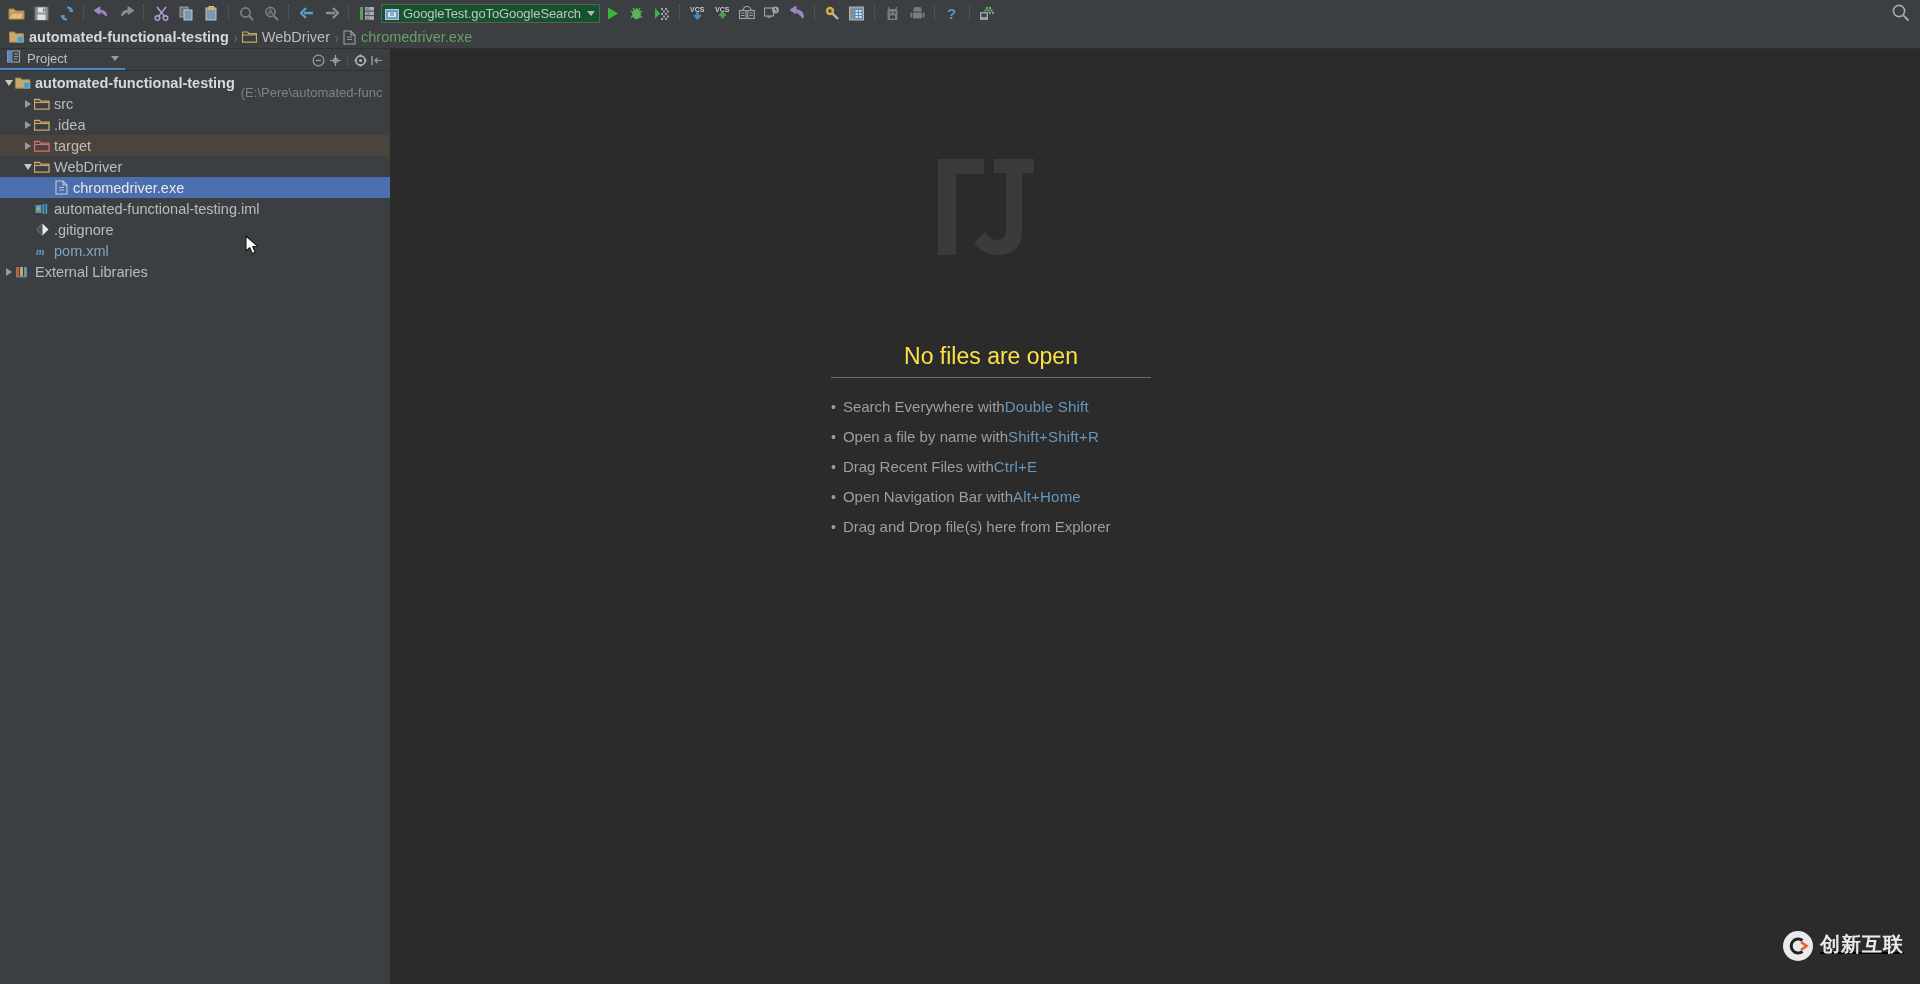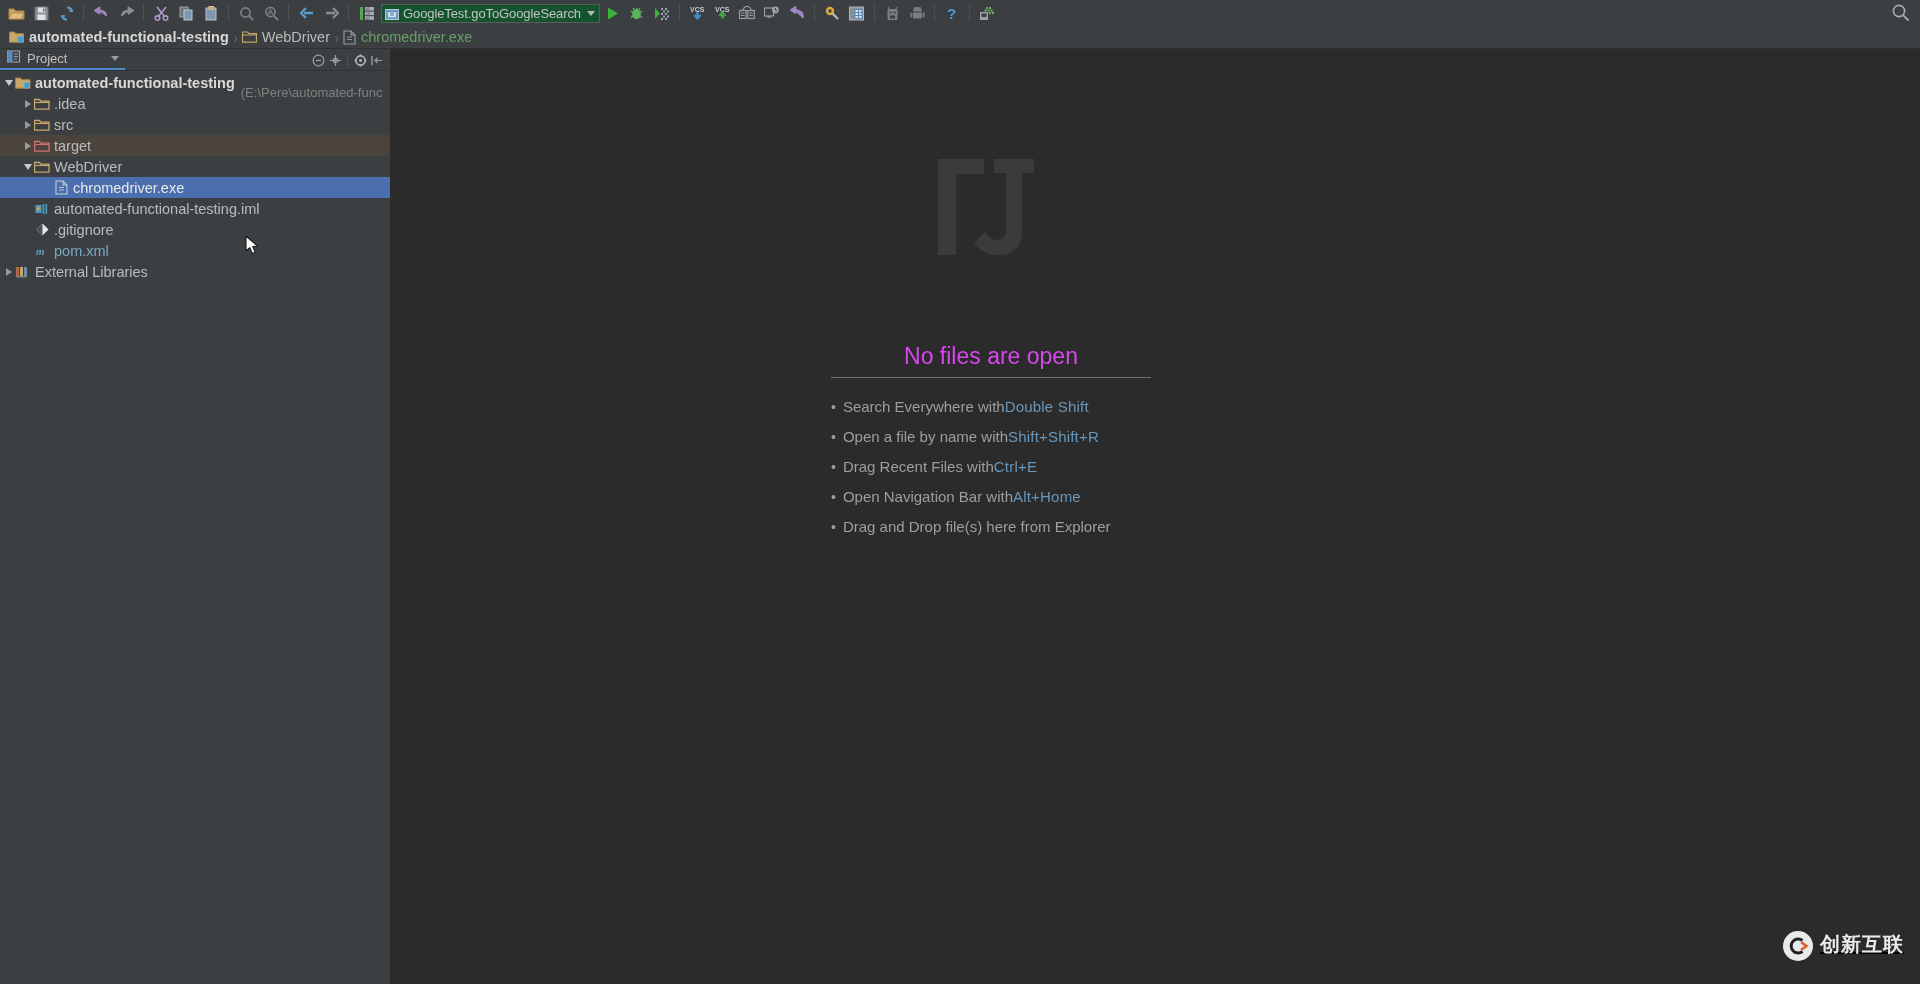--- a/index.html
+++ b/index.html
@@ -231,21 +231,21 @@
     opacity: 0.085;
   }
   .empty-panel {
     position: absolute;
     left: 440px;
     top: 294px;
     width: 320px;
   }
   .empty-title {
     font-size: 23px;
-    color: #d946ef;
+    color: #fde047;
     font-weight: normal;
     text-align: center;
     padding-bottom: 7px;
     border-bottom: 1px solid #6e6e6e;
     white-space: nowrap;
   }
   .tip-list { margin-top: 20px; }
   .tip {
     font-size: 15px;
     color: #9e9e9e;
@@ -673,32 +673,32 @@
       </div>
 
       <div class="tree-row" style="padding-left:19px">
         <span class="tw collapsed"></span>
         <span class="ticon">
           <svg width="16" height="14" viewBox="0 0 16 14">
             <path d="M0.5 2.5 h5 l1.3 1.6 H15 v8 H0.5 z" fill="none" stroke="#c9a86c" stroke-width="1.3"></path>
             <path d="M0.5 5.5 H15" stroke="#c9a86c" stroke-width="1.1"></path>
           </svg>
         </span>
-        <span class="tlabel">.idea</span>
+        <span class="tlabel">src</span>
       </div>
 
       <div class="tree-row" style="padding-left:19px">
         <span class="tw collapsed"></span>
         <span class="ticon">
           <svg width="16" height="14" viewBox="0 0 16 14">
             <path d="M0.5 2.5 h5 l1.3 1.6 H15 v8 H0.5 z" fill="none" stroke="#c9a86c" stroke-width="1.3"></path>
             <path d="M0.5 5.5 H15" stroke="#c9a86c" stroke-width="1.1"></path>
           </svg>
         </span>
-        <span class="tlabel">src</span>
+        <span class="tlabel">.idea</span>
       </div>
 
       <div class="tree-row highlighted" style="padding-left:19px">
         <span class="tw collapsed"></span>
         <span class="ticon">
           <svg width="16" height="14" viewBox="0 0 16 14">
             <path d="M0.5 2.5 h5 l1.3 1.6 H15 v8 H0.5 z" fill="none" stroke="#d07070" stroke-width="1.3"></path>
             <path d="M0.5 5.5 H15" stroke="#d07070" stroke-width="1.1"></path>
           </svg>
         </span>

